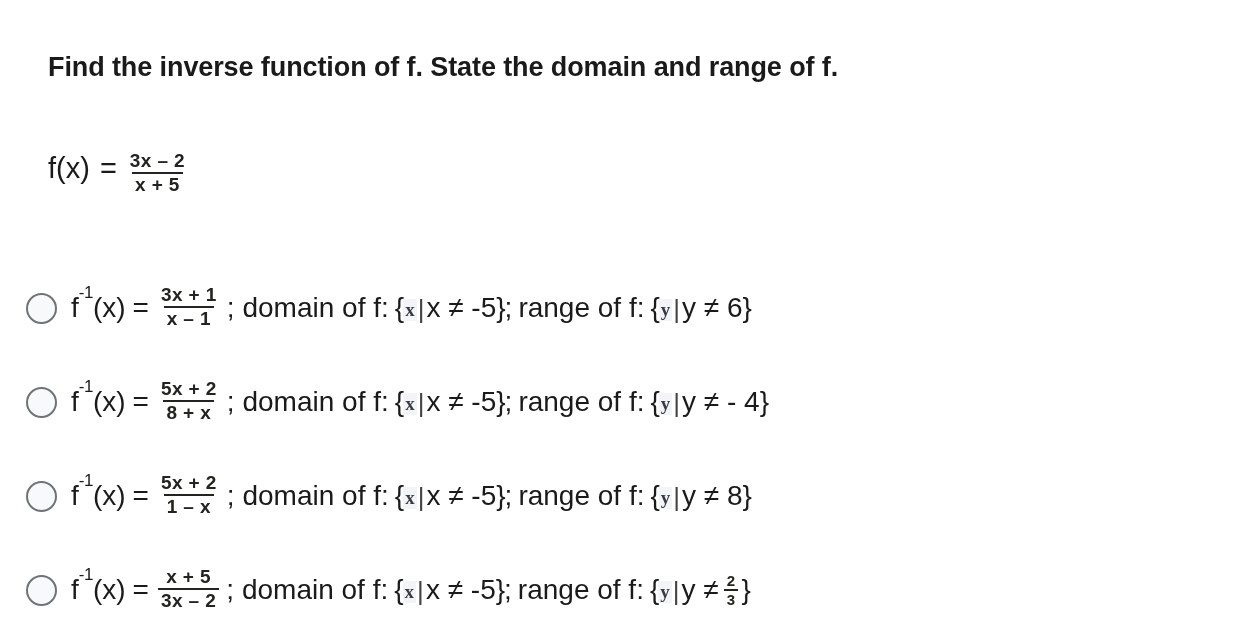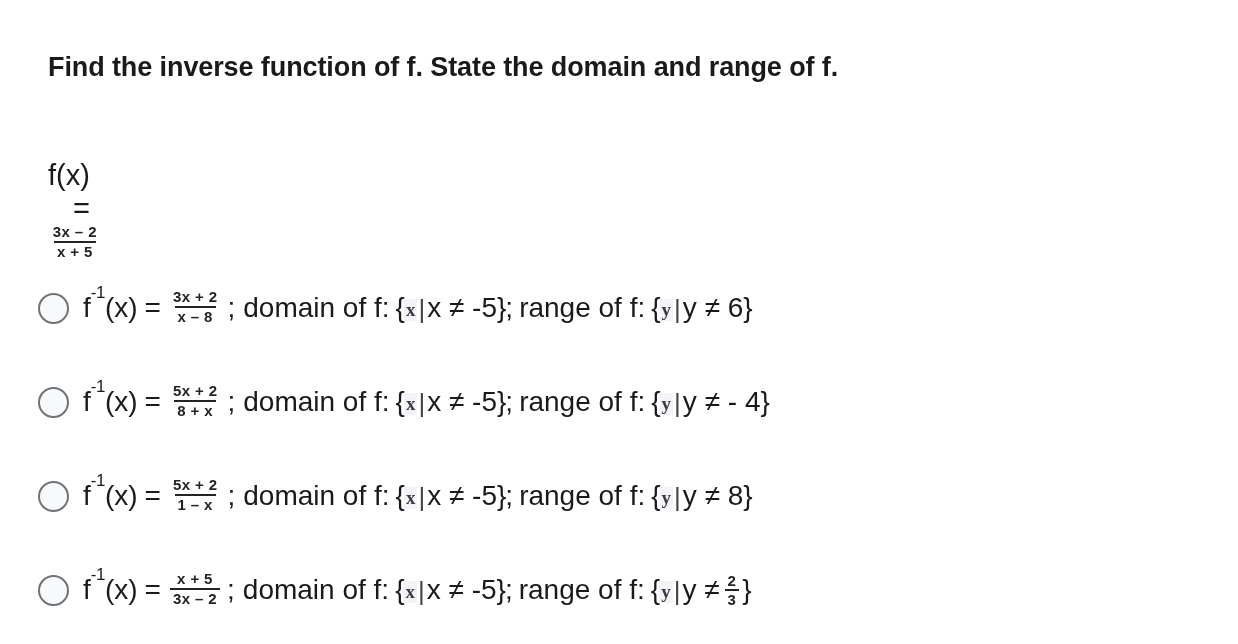--- a/index.html
+++ b/index.html
@@ -35,39 +35,38 @@
     font-weight: bold;
     letter-spacing: -0.1px;
     white-space: nowrap;
     color: #1a1a1a;
   }
 
   
   .given {
     position: absolute;
     left: 48px;
-    top: 134px;
+    top: 127px;
     display: flex;
-    align-items: flex-end;
+    align-items: flex-start;
     font-size: 29px;
     color: #1a1a1a;
-    flex-direction: column;
   }
   .given .lhs { margin-right: 10px; }
   .given .eq { margin-right: 10px; }
 
   
   .frac {
     display: inline-flex;
     flex-direction: column;
     align-items: center;
     vertical-align: middle;
     line-height: 1.05;
     font-weight: bold;
-    font-size: 15px;
+    font-size: 19px;
     letter-spacing: 0.4px;
     color: #23231f;
     position: relative;
     top: -1px;
   }
   .frac .num {
     padding: 0 3px 1px 3px;
     white-space: nowrap;
   }
   .frac .den {
@@ -89,21 +88,21 @@
     position: absolute;
     left: 0;
     top: 236px;
     width: 1238px;
   }
   .option-row {
     position: relative;
     height: 94px;
     display: flex;
     align-items: center;
-    padding-left: 38px;
+    padding-left: 26px;
     box-sizing: border-box;
   }
   .radio {
     width: 31px;
     height: 31px;
     min-width: 31px;
     border: 2px solid #6e7378;
     border-radius: 50%;
     background: #f8f9fb;
     box-sizing: border-box;
@@ -170,22 +169,22 @@
   </div>
 
   <div class="options">
 
     <div class="option-row">
       <div class="radio"></div>
       <div class="option-text">
         <span class="finv"><span>f</span><span class="sup">-1</span><span>(x)</span></span>
         <span class="eqsign">=</span>
         <span class="frac">
-          <span class="num">3x + 2</span>
-          <span class="den">x – 8</span>
+          <span class="num">3x + 1</span>
+          <span class="den">x – 1</span>
         </span>
         <span class="semi">;</span>
         <span class="seg">domain of f:</span>
         <span class="seg brace">{</span>
           <span class="setvar">x</span>
           <span class="bar">|</span>
           <span>x ≠ -5</span>
           <span class="brace">}</span>
           <span>;</span>
         <span class="seg">range of f:</span>

